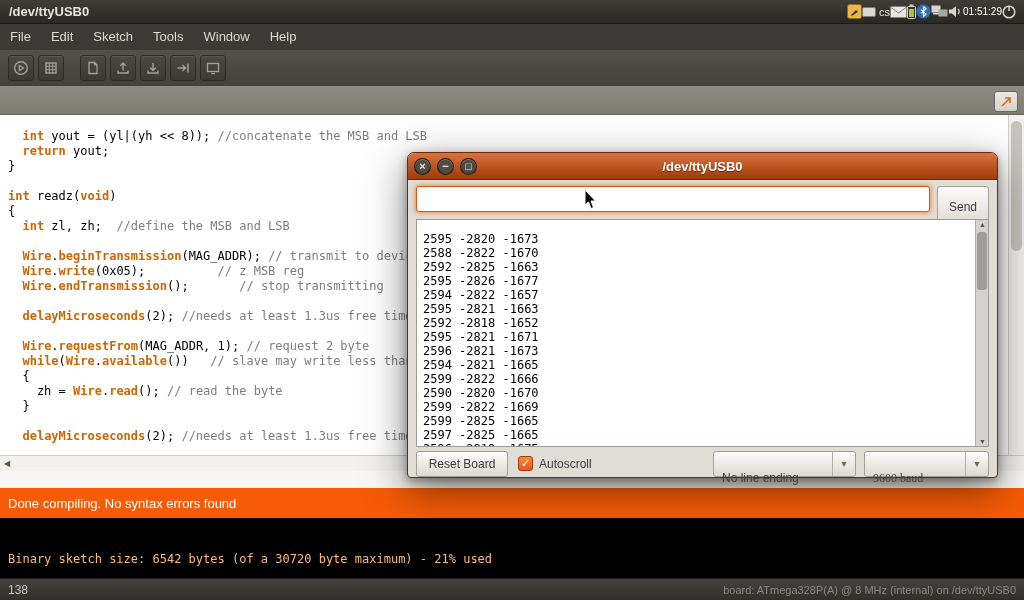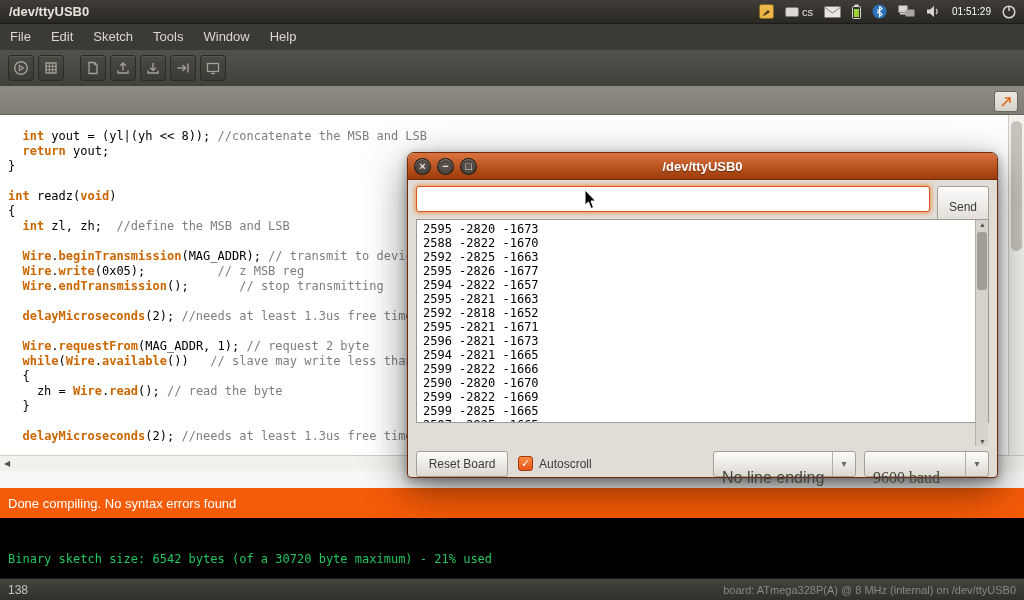--- a/index.html
+++ b/index.html
@@ -5,21 +5,21 @@
   html,body{margin:0;padding:0;}
   body{width:1024px;height:600px;overflow:hidden;position:relative;background:#fff;
        font-family:"Liberation Sans","DejaVu Sans",sans-serif;}
   .screen{position:absolute;inset:0;}
 
   
   .top-panel{position:absolute;left:0;top:0;width:1024px;height:24px;
     background:linear-gradient(#403d38,#2a2824);display:flex;align-items:center;
     border-bottom:1px solid #1c1b18;box-sizing:border-box;}
   .win-title{color:#e8e4dc;font-weight:bold;font-size:13px;margin-left:9px;}
-  .tray{margin-left:auto;display:flex;align-items:center;gap:11px;padding-right:8px;}
+  .tray{margin-left:auto;display:flex;align-items:center;padding-right:8px;}
   .tray-item{display:flex;align-items:center;gap:3px;}
   .tray-kb-label{color:#e8e4dc;font-size:11px;}
   .tray-clock{color:#ffffff;font-size:10px;}
 
   
   .menu-bar{position:absolute;left:0;top:24px;width:1024px;height:26px;background:#3c3a36;
     display:flex;align-items:stretch;}
   .menu-item{color:#ddd9d1;font-size:13px;line-height:26px;padding:0 10px;cursor:default;}
 
   
@@ -55,21 +55,21 @@
     border-top:1px solid #cfccc6;box-sizing:border-box;}
   .editor-hscroll .harrow{position:absolute;left:4px;top:0px;font-size:8px;line-height:15px;color:#55534c;}
   .editor-gap{position:absolute;left:0;top:471px;width:1024px;height:17px;background:#f8f7f5;}
 
   
   .status-bar{position:absolute;left:0;top:488px;width:1024px;height:30px;background:#f65b07;
     display:flex;align-items:center;padding-left:8px;box-sizing:border-box;}
   .status-bar span{color:#ffffff;font-size:13px;}
   .console{position:absolute;left:0;top:518px;width:1024px;height:60px;background:#000000;
     padding:34px 8px 0;box-sizing:border-box;font-family:"DejaVu Sans Mono","Liberation Mono",monospace;
-    font-size:12px;color:#22c55e;}
+    font-size:12px;color:#fdba74;}
   .footer{position:absolute;left:0;top:578px;width:1024px;height:22px;
     background:linear-gradient(#454publisher, #302f2b);background:linear-gradient(#45433e,#302f2b);
     border-top:1px solid #1d1c1a;box-sizing:border-box;display:flex;align-items:center;}
   .footer .ln{color:#c8c6bd;font-size:12px;margin-left:8px;}
   .footer .board{margin-left:auto;margin-right:8px;color:#8a887f;font-size:11px;}
 
   
   .serial-window{position:absolute;left:407px;top:152px;width:591px;height:326px;z-index:50;
     background:#e0dcd6;border:1px solid #6d2a0a;border-radius:7px 7px 4px 4px;box-sizing:border-box;
     box-shadow:0 12px 40px rgba(0,0,0,.5),0 3px 10px rgba(0,0,0,.35);}
@@ -80,22 +80,22 @@
   .wc{width:17px;height:17px;border-radius:50%;margin-left:6px;background:radial-gradient(#5d574f,#403c37);
     border:1px solid rgba(20,10,5,.7);box-shadow:inset 0 1px rgba(255,255,255,.3);
     display:flex;align-items:center;justify-content:center;z-index:2;box-sizing:border-box;}
   .wc span{color:#e7e3db;font-size:11px;line-height:15px;font-weight:bold;}
   .sw-input{position:absolute;left:8px;top:33px;width:514px;height:26px;box-sizing:border-box;
     border:1px solid #d9571e;border-radius:3px;background:#ffffff;outline:none;
     box-shadow:0 0 4px 1px rgba(244,120,33,.75);font-size:12px;padding:0 6px;}
   .sw-send{position:absolute;left:529px;top:33px;width:52px;height:42px;box-sizing:border-box;
     background:linear-gradient(#fdfcfb,#dcd8d2);border:1px solid #a49f97;border-radius:3px;
     font-size:12px;color:#3c3b37;display:flex;align-items:center;justify-content:center;}
-  .sw-output{position:absolute;left:8px;top:66px;width:573px;height:204px;box-sizing:border-box;
-    background:#ffffff;border:1px solid #9f9b93;padding:2px 6px;overflow:hidden;
+  .sw-output{position:absolute;left:8px;top:66px;width:573px;height:228px;box-sizing:border-box;
+    background:#ffffff;border:1px solid #9f9b93;padding:12px 6px;overflow:hidden;
     font-family:"DejaVu Sans Mono","Liberation Mono",monospace;font-size:12px;color:#000;}
   .serial-line{height:14px;line-height:14px;white-space:pre;}
   .sw-scroll{position:absolute;left:567px;top:67px;width:13px;height:226px;background:#d6d2cc;
     border-left:1px solid #b5b1aa;box-sizing:border-box;}
   .sw-scroll .sarr{position:absolute;left:0;width:13px;text-align:center;font-size:7px;color:#55524c;}
   .sw-scroll .sarr{top:1px;}
   .sw-scroll .sarr.down{top:auto;bottom:1px;}
   .sw-scroll .sthumb{position:absolute;left:1px;top:12px;width:10px;height:58px;background:#a19c94;border-radius:3px;}
   .sw-reset{position:absolute;left:8px;top:298px;width:92px;height:26px;box-sizing:border-box;
     background:linear-gradient(#fdfcfb,#dcd8d2);border:1px solid #a49f97;border-radius:3px;
@@ -104,21 +104,21 @@
     background:linear-gradient(#f68b3e,#e8561a);border:1px solid #a33a0c;box-sizing:border-box;
     display:flex;align-items:center;justify-content:center;}
   .sw-check span{color:#fff;font-size:11px;line-height:13px;font-weight:bold;}
   .sw-autoscroll-label{position:absolute;left:131px;top:298px;height:26px;line-height:26px;
     font-size:12px;color:#3c3b37;}
   .sw-dd{position:absolute;top:298px;height:26px;box-sizing:border-box;
     background:linear-gradient(#fdfcfb,#dcd8d2);border:1px solid #a49f97;border-radius:3px;
     display:flex;align-items:center;}
   .sw-dd.dd1{left:305px;width:143px;}
   .sw-dd.dd2{left:456px;width:125px;font-family:Liberation Serif, serif;}
-  .dd-label{flex:1;font-size:16px;color:#454239;padding-left:8px;white-space:nowrap;overflow:hidden;margin-top:28px;}
+  .dd-label{flex:1;font-size:12px;color:#454239;padding-left:8px;white-space:nowrap;overflow:hidden;margin-top:28px;}
   .dd-arrow{width:22px;text-align:center;border-left:1px solid #b2ada6;color:#6b6760;font-size:10px;line-height:24px;}
 
   .cursor{position:absolute;left:584px;top:189px;z-index:100;}
 </style>
 </head>
 <body>
 
 <div class="screen">
 
   <div class="top-panel">

